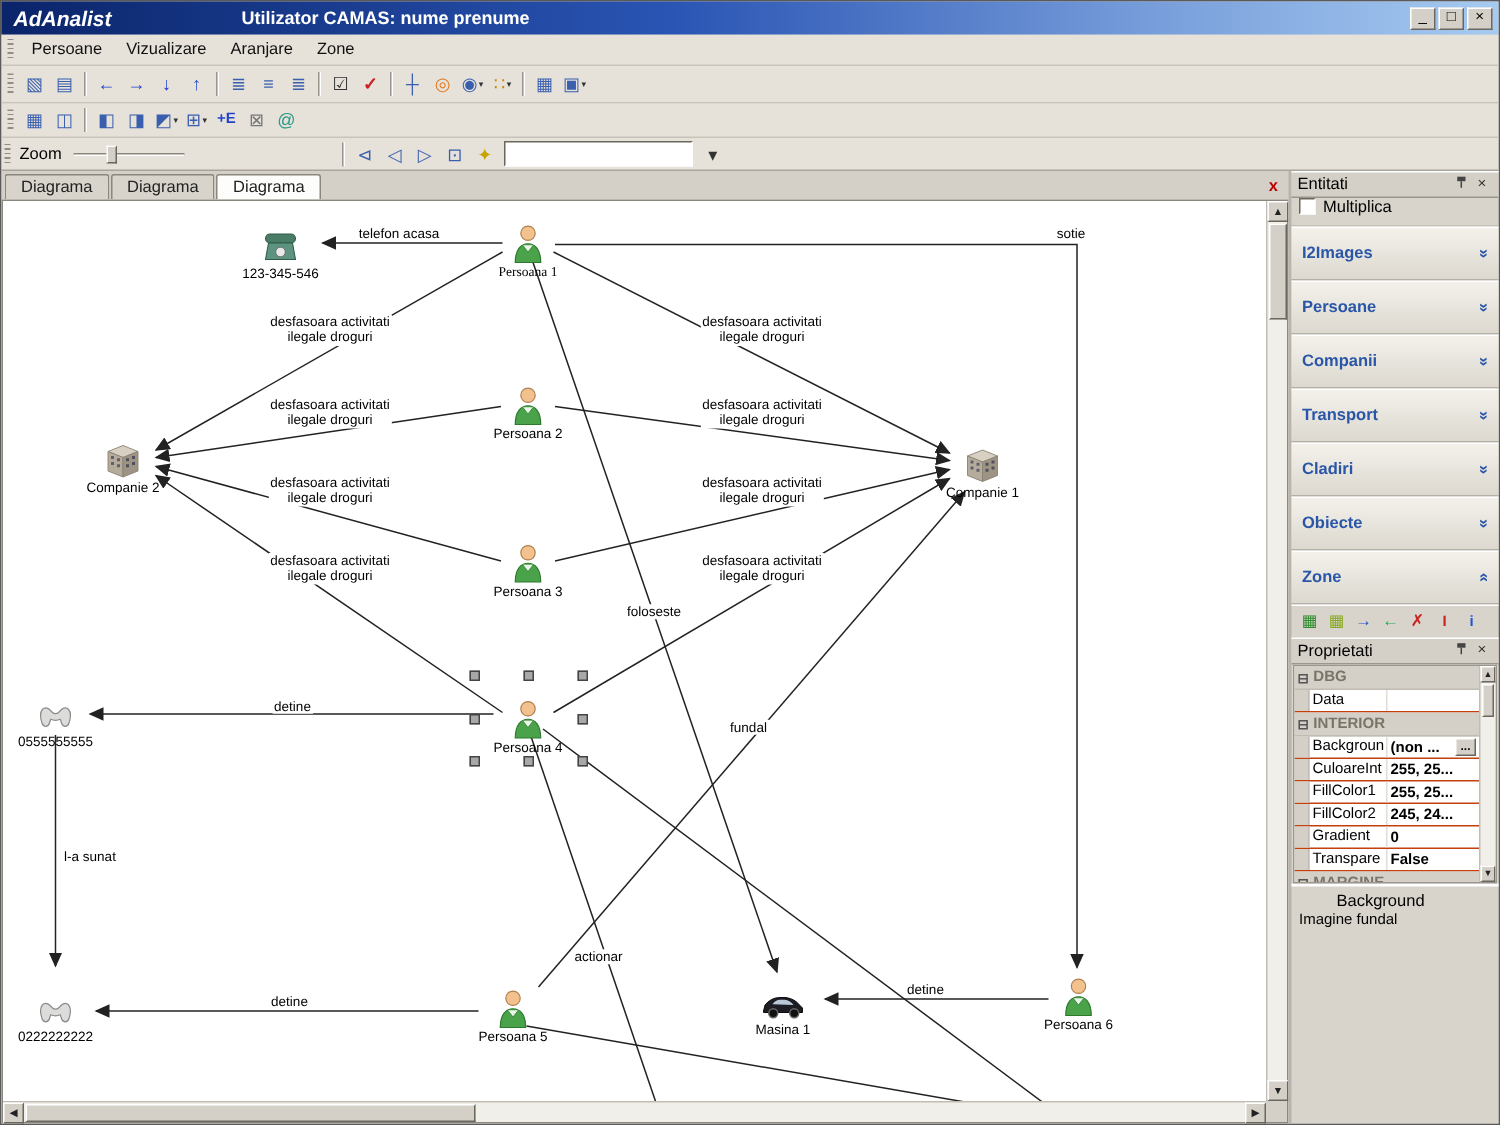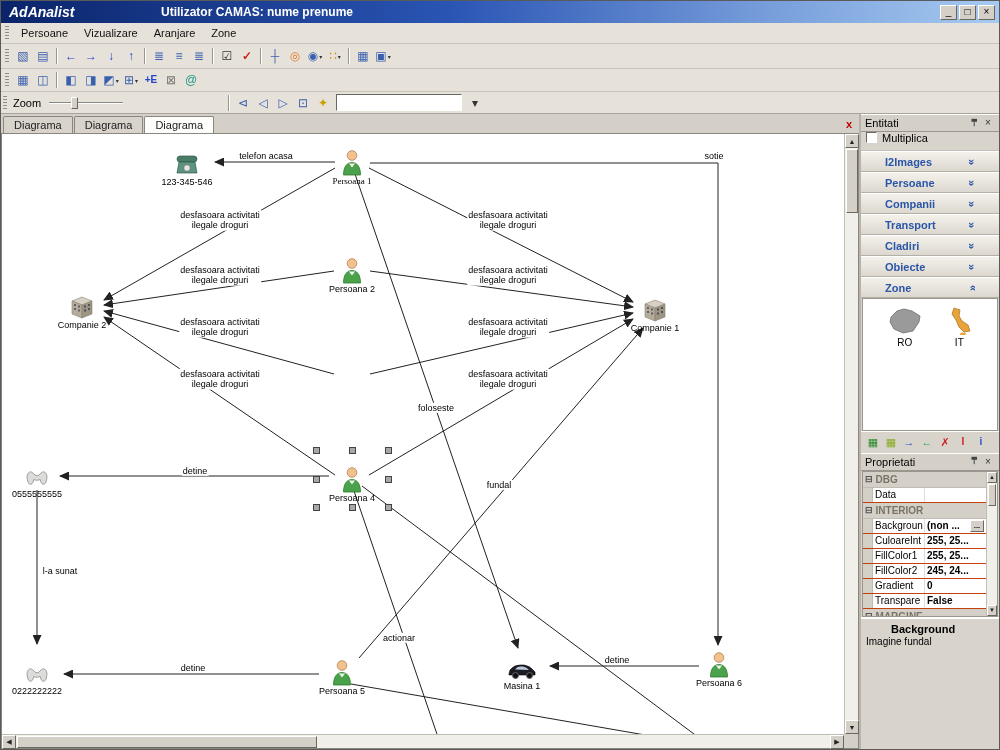--- a/index.html
+++ b/index.html
@@ -65,21 +65,21 @@
   .hthumb { height:12px; width:300px; margin:1px; background:#d4d0c8; border:1px solid; border-color:#fff #6a675f #6a675f #fff; }
   .scroll-corner { background:#d4d0c8; }
 
   
   .right-col { width:140px; flex:0 0 140px; display:flex; flex-direction:column; border-left:2px solid #b8b4ac; background:#d8d4cc; }
   .panel-header { height:18px; flex:0 0 18px; display:flex; align-items:center; font-size:11px; padding:0 4px; background:#d4d0c8; border-top:1px solid #fff; border-bottom:1px solid #9a968e; }
   .ph-title { flex:1; color:#000; }
   .ph-pin, .ph-close { width:14px; text-align:center; color:#333; font-size:10px; line-height:1; }
   .multiplica-row { height:19px; flex:0 0 19px; display:flex; align-items:flex-start; padding:0 5px; font-size:11px; gap:5px; border-bottom:1px solid #c4c0b8; }
   .checkbox { width:11px; height:11px; background:#fff; border:1px solid; border-color:#6a675f #fff #fff #6a675f; }
-  .cat-row { height:21px; flex:0 0 21px; display:flex; align-items:center; padding:0 24px; background:linear-gradient(#f4f1eb,#dcd8d0); border-bottom:1px solid #b4b0a8; border-top:1px solid #fff; }
+  .cat-row { height:36px; flex:0 0 21px; display:flex; align-items:center; padding:0 7px; background:linear-gradient(#f4f1eb,#dcd8d0); border-bottom:1px solid #b4b0a8; border-top:1px solid #fff; }
   .cat-label { flex:1; color:#2a56a8; font-weight:bold; font-size:11px; }
   .cat-chev { color:#2a56a8; font-weight:bold; font-size:11px; display:inline-block; transform:rotate(90deg); }
   .cat-chev.up { transform:rotate(-90deg); }
   .zone-box { flex:1; background:#fff; border:1px solid #9a968e; margin:0 1px; display:flex; align-items:flex-start; justify-content:space-evenly; padding-top:8px; min-height:0; }
   .zone-item { text-align:center; font-size:10px; color:#000; }
   .entity-toolbar { height:22px; flex:0 0 22px; display:flex; align-items:center; padding:0 3px; border-top:1px solid #fff; }
   .entity-toolbar .tb-btn { min-width:18px; height:18px; font-size:11px; }
 
   .prop-grid { height:146px; flex:0 0 146px; overflow:hidden; background:#fff; border:1px solid #9a968e; margin:0 1px; position:relative; font-size:10px; }
   .pg-rows { margin-right:11px; }
@@ -88,21 +88,21 @@
   .pg-row { height:15px; display:flex; border-bottom:1px solid #c2410c; }
   .pg-indent { width:10px; flex:0 0 10px; background:#d4d0c8; border-right:1px solid #c0bcb4; }
   .pg-key { width:52px; flex:0 0 52px; padding:1px 2px; border-right:1px solid #e0ddd6; overflow:hidden; white-space:nowrap; }
   .pg-val { flex:1; padding:1px 2px; overflow:hidden; white-space:nowrap; display:flex; align-items:center; min-width:0; }
   .pg-val.bold { font-weight:bold; }
   .pg-btn { margin-left:auto; width:14px; height:12px; flex:0 0 14px; background:#d4d0c8; border:1px solid; border-color:#fff #6a675f #6a675f #fff; font-size:8px; line-height:9px; text-align:center; }
   .pg-scroll { position:absolute; right:0; top:0; bottom:0; width:11px; display:flex; flex-direction:column; background:#f0efe9; border-left:1px solid #c0bdb5; }
   .pg-scroll .scroll-btn { width:10px; height:11px; font-size:6px; }
   .pg-thumb { width:8px; height:22px; margin:1px; background:#d4d0c8; border:1px solid; border-color:#fff #6a675f #6a675f #fff; }
   .prop-desc { flex:1; padding:4px 5px; border-top:2px solid #fff; }
-  .prop-desc-title { font-weight:bold; font-size:11px;padding-left:25px; }
+  .prop-desc-title { font-weight:normal; font-size:11px;padding-left:25px; }
   .prop-desc-text { font-size:10px; margin-top:1px; }
 </style>
 </head>
 <body>
 
 <div class="window">
 
   <div class="titlebar">
     <span class="app-title">AdAnalist</span>
     <span class="user-label">Utilizator CAMAS:  nume prenume</span>
@@ -383,20 +383,30 @@
                     <rect x="5" y="14" width="2" height="2" fill="#5f5f6e"></rect>
                     <rect x="9" y="15.5" width="2" height="2" fill="#5f5f6e"></rect>
                     <rect x="15" y="11.5" width="2" height="2" fill="#4f4f5e"></rect>
                     <rect x="19" y="10" width="2" height="2" fill="#4f4f5e"></rect>
                     <rect x="15" y="15.5" width="2" height="2" fill="#4f4f5e"></rect>
                     <rect x="19" y="14" width="2" height="2" fill="#4f4f5e"></rect>
                   </svg>
                 </div>
                 <div class="dnode-label">Companie 1</div>
               </div>
+              <div class="dnode" style="left: 305px; top: 227px;">
+                <div class="dnode-icon">
+                  <svg width="24" height="27" viewBox="0 0 24 27">
+                    <circle cx="12" cy="6.5" r="4.8" fill="#f2c18e" stroke="#b08050" stroke-width="0.8"></circle>
+                    <path d="M3.5,26 C3.5,17 7.5,13.5 12,13.5 C16.5,13.5 20.5,17 20.5,26 Z" fill="#4aa34a" stroke="#2d7a2d" stroke-width="0.8"></path>
+                    <path d="M8.5,14.5 L12,19 L15.5,14.5" fill="#eaf5ea" stroke="#2d7a2d" stroke-width="0.5"></path>
+                  </svg>
+                </div>
+                <div class="dnode-label">Persoana 3</div>
+              </div>
               <div class="dnode" style="left: 305px; top: 331px;">
                 <div class="dnode-icon">
                   <svg width="24" height="27" viewBox="0 0 24 27">
                     <circle cx="12" cy="6.5" r="4.8" fill="#f2c18e" stroke="#b08050" stroke-width="0.8"></circle>
                     <path d="M3.5,26 C3.5,17 7.5,13.5 12,13.5 C16.5,13.5 20.5,17 20.5,26 Z" fill="#4aa34a" stroke="#2d7a2d" stroke-width="0.8"></path>
                     <path d="M8.5,14.5 L12,19 L15.5,14.5" fill="#eaf5ea" stroke="#2d7a2d" stroke-width="0.5"></path>
                   </svg>
                 </div>
                 <div class="dnode-label">Persoana 4</div>
               </div>
@@ -513,35 +523,20 @@
           <div class="cat-row">
             <span class="cat-label">Obiecte</span>
             <span class="cat-chev">»</span>
           </div>
           <div class="cat-row">
             <span class="cat-label">Zone</span>
             <span class="cat-chev up">»</span>
           </div>
         </div>
 
-      <div class="zone-box">
-          <div class="zone-item">
-            <div><svg width="34" height="28" viewBox="0 0 34 28">
-                <polygon points="3,10 9,4 16,2 24,4 32,9 31,15 25,24 15,26 6,22 2,15" fill="#9a9a9a" stroke="#6f6f6f" stroke-width="0.8"></polygon>
-              </svg></div>
-            <div class="zone-label">RO</div>
-          </div>
-          <div class="zone-item">
-            <div><svg width="26" height="28" viewBox="0 0 26 28">
-                <path d="M8,1 L14,3 L13,9 L16,14 L22,18 L24,24 L18,25 L13,20 L10,13 L6,7 Z" fill="#e8a33d" stroke="#b07820" stroke-width="0.8"></path>
-                <ellipse cx="17" cy="27" rx="3" ry="1.4" fill="#e8a33d"></ellipse>
-              </svg></div>
-            <div class="zone-label">IT</div>
-          </div>
-        </div>
 
       <div class="entity-toolbar">
           <span class="tb-btn">
             <span class="tb-glyph" style="color: rgb(42, 138, 42);">▦</span>
           </span>
           <span class="tb-btn">
             <span class="tb-glyph" style="color: rgb(136, 170, 34);">▦</span>
           </span>
           <span class="tb-btn">
             <span class="tb-glyph" style="color: rgb(34, 85, 204); font-weight: bold;">→</span>

